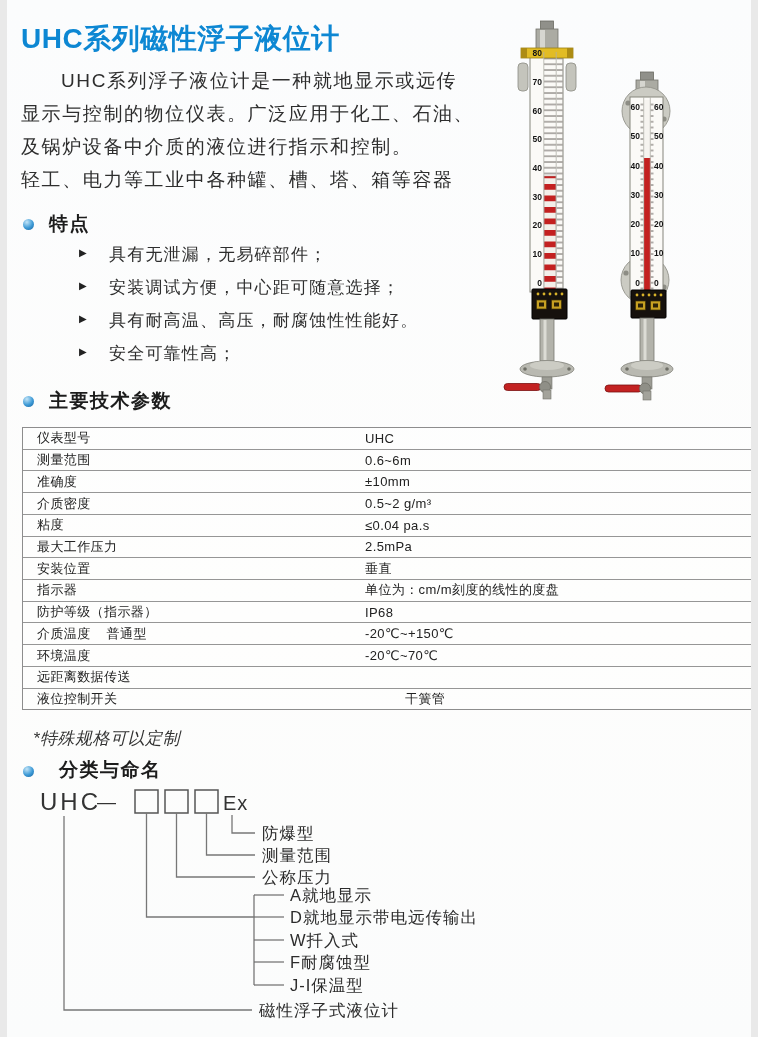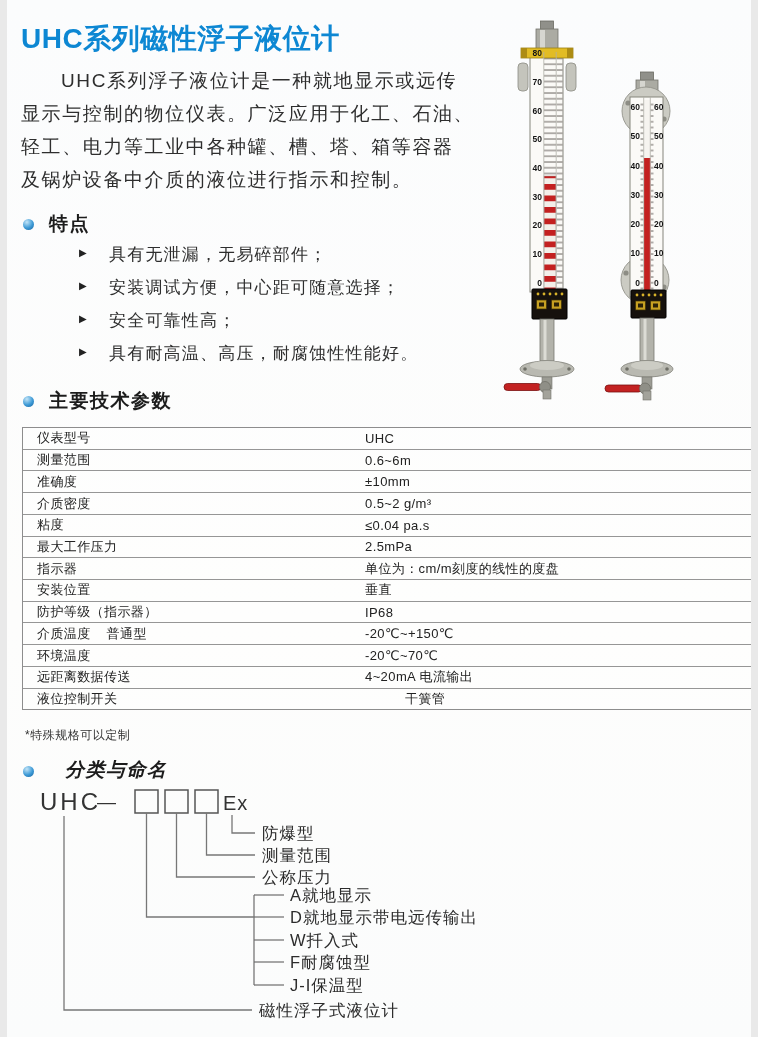--- a/index.html
+++ b/index.html
@@ -33,21 +33,21 @@
   
   .specs-table{position:absolute;left:15px;top:427px;width:730px;border:1px solid #8d8d8d;
                box-sizing:border-box;background:rgba(255,255,255,0.45);}
   .spec-row{display:flex;align-items:center;height:20.72px;border-bottom:1px solid #969696;
             font-size:13px;color:#222;letter-spacing:0.4px;}
   .spec-row:last-child{border-bottom:none;gap:40px;}
   .spec-left{width:342px;padding-left:14px;box-sizing:border-box;display:flex;flex-shrink:0;}
   .spec-sublabel.g1{margin-left:16px;}
   .spec-sublabel.g2{margin-left:68px;}
   .spec-value{flex:1;white-space:nowrap;}
-  .specs-footnote{position:absolute;left:18px;top:727px;font-size:12px;color:#333;letter-spacing:0.5px;}
+  .specs-footnote{position:absolute;left:26px;top:727px;font-size:17px;color:#333;letter-spacing:0.5px;font-style:italic;}
 
   
   svg{position:absolute;overflow:visible;}
   svg text{font-family:"Liberation Sans","DejaVu Sans",sans-serif;}
   .dg-line{stroke:#777;stroke-width:1.3;fill:none;}
   .dg-box{fill:none;stroke:#555;stroke-width:1.5;}
   .dg-label{font-size:16.5px;fill:#2c2c2c;letter-spacing:1px;}
   .dg-model{font-size:24px;fill:#333;letter-spacing:3px;}
   .dg-ex{font-size:20px;fill:#333;letter-spacing:1px;}
   .dg-dash{font-size:19px;fill:#333;}
@@ -56,43 +56,43 @@
 </head>
 <body>
 
 <div id="page">
 
   <div class="page-title">UHC系列磁性浮子液位计</div>
 
   <div class="intro">
     <div class="line first">UHC系列浮子液位计是一种就地显示或远传</div>
     <div class="line">显示与控制的物位仪表。广泛应用于化工、石油、</div>
+    <div class="line">及锅炉设备中介质的液位进行指示和控制。</div>
     <div class="line">轻工、电力等工业中各种罐、槽、塔、箱等容器</div>
-    <div class="line">及锅炉设备中介质的液位进行指示和控制。</div>
   </div>
 
   <span class="bullet" style="left:16px;top:219px;"></span>
   <div class="sec-heading" style="left:42px;top:211px;">特点</div>
 
   <div class="features">
     <div class="feature-item">
       <span class="tri-icon"></span>
       <span class="feature-text">具有无泄漏，无易碎部件；</span>
     </div>
     <div class="feature-item">
       <span class="tri-icon"></span>
       <span class="feature-text">安装调试方便，中心距可随意选择；</span>
     </div>
     <div class="feature-item">
       <span class="tri-icon"></span>
-      <span class="feature-text">安全可靠性高；</span>
+      <span class="feature-text">具有耐高温、高压，耐腐蚀性性能好。</span>
     </div>
     <div class="feature-item">
       <span class="tri-icon"></span>
-      <span class="feature-text">具有耐高温、高压，耐腐蚀性性能好。</span>
+      <span class="feature-text">安全可靠性高；</span>
     </div>
   </div>
 
   <span class="bullet" style="left:16px;top:396px;"></span>
   <div class="sec-heading" style="left:42px;top:388px;">主要技术参数</div>
 
   <div class="specs-table">
     <div class="spec-row">
       <span class="spec-left">
           <span>仪表型号</span>
@@ -124,29 +124,29 @@
       <span class="spec-value">≤0.04 pa.s</span>
     </div>
     <div class="spec-row">
       <span class="spec-left">
           <span>最大工作压力</span>
         </span>
       <span class="spec-value">2.5mPa</span>
     </div>
     <div class="spec-row">
       <span class="spec-left">
+          <span>安装位置</span>
+        </span>
+      <span class="spec-value">垂直</span>
+    </div>
+    <div class="spec-row">
+      <span class="spec-left">
           <span>指示器</span>
         </span>
       <span class="spec-value">单位为：cm/m刻度的线性的度盘</span>
-    </div>
-    <div class="spec-row">
-      <span class="spec-left">
-          <span>安装位置</span>
-        </span>
-      <span class="spec-value">垂直</span>
     </div>
     <div class="spec-row">
       <span class="spec-left">
           <span>防护等级（指示器）</span>
         </span>
       <span class="spec-value">IP68</span>
     </div>
     <div class="spec-row">
       <span class="spec-left">
         <span>介质温度</span>
@@ -157,34 +157,33 @@
     <div class="spec-row">
       <span class="spec-left">
           <span>环境温度</span>
         </span>
       <span class="spec-value">-20℃~70℃</span>
     </div>
     <div class="spec-row">
       <span class="spec-left">
           <span>远距离数据传送</span>
         </span>
-      <span class="spec-value">4~20mA 电流输出</span>
     </div>
     <div class="spec-row">
       <span class="spec-left">
           <span>液位控制开关</span>
         </span>
       <span class="spec-value">干簧管</span>
     </div>
   </div>
 
   <div class="specs-footnote">*特殊规格可以定制</div>
 
   <span class="bullet" style="left:16px;top:766px;"></span>
-  <div class="sec-heading" style="left:58px;top:757px;font-style:italic;">分类与命名</div>
+  <div class="sec-heading" style="left:52px;top:757px;">分类与命名</div>
 
   <svg style="left:0;top:780px;" width="540" height="248" viewBox="0 780 540 248">
     <text class="dg-model" x="33" y="810">UHC</text>
     <text class="dg-dash" x="90" y="808">—</text>
     <rect class="dg-box" x="128" y="790" width="23" height="23"></rect>
     <rect class="dg-box" x="158" y="790" width="23" height="23"></rect>
     <rect class="dg-box" x="188" y="790" width="23" height="23"></rect>
     <text class="dg-ex" x="216" y="810">Ex</text>
 
     <polyline class="dg-line" points="225,815 225,833 248,833"></polyline>

